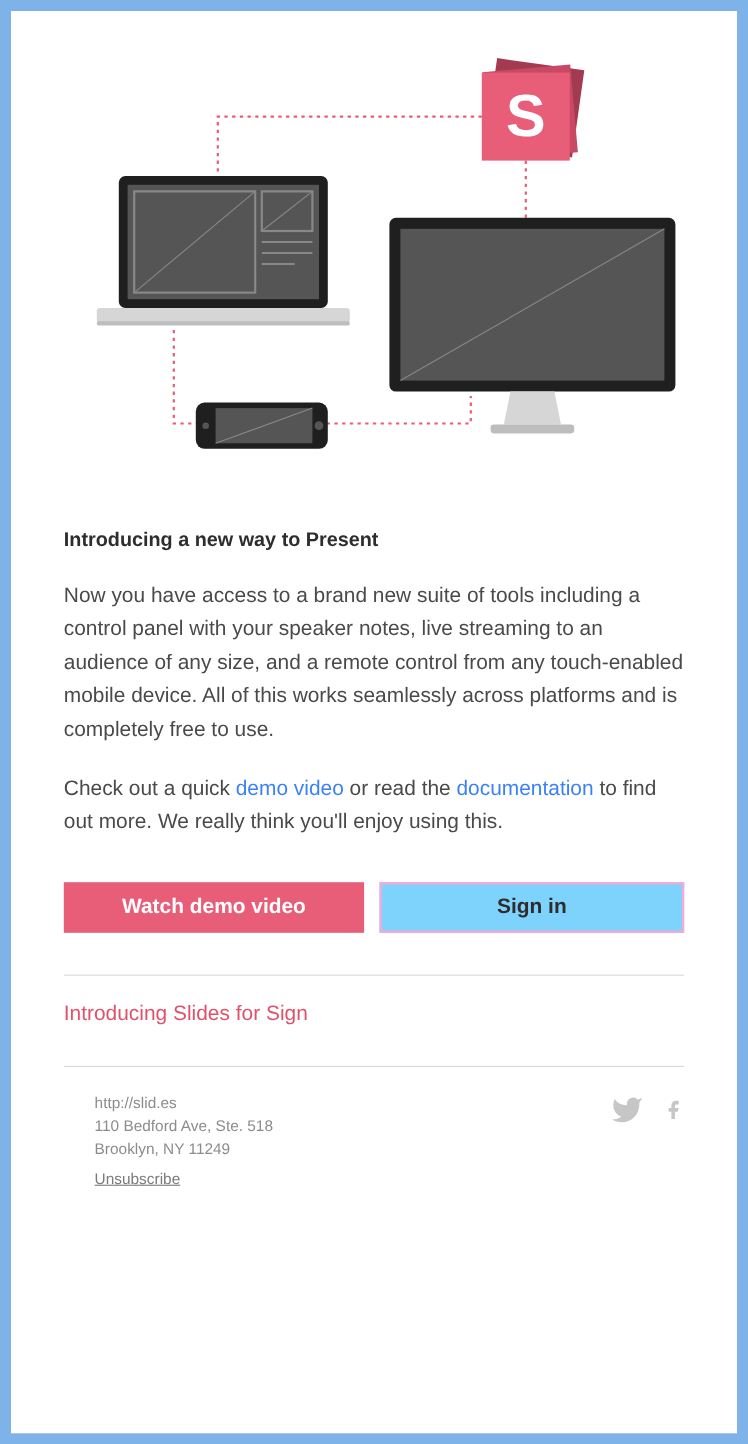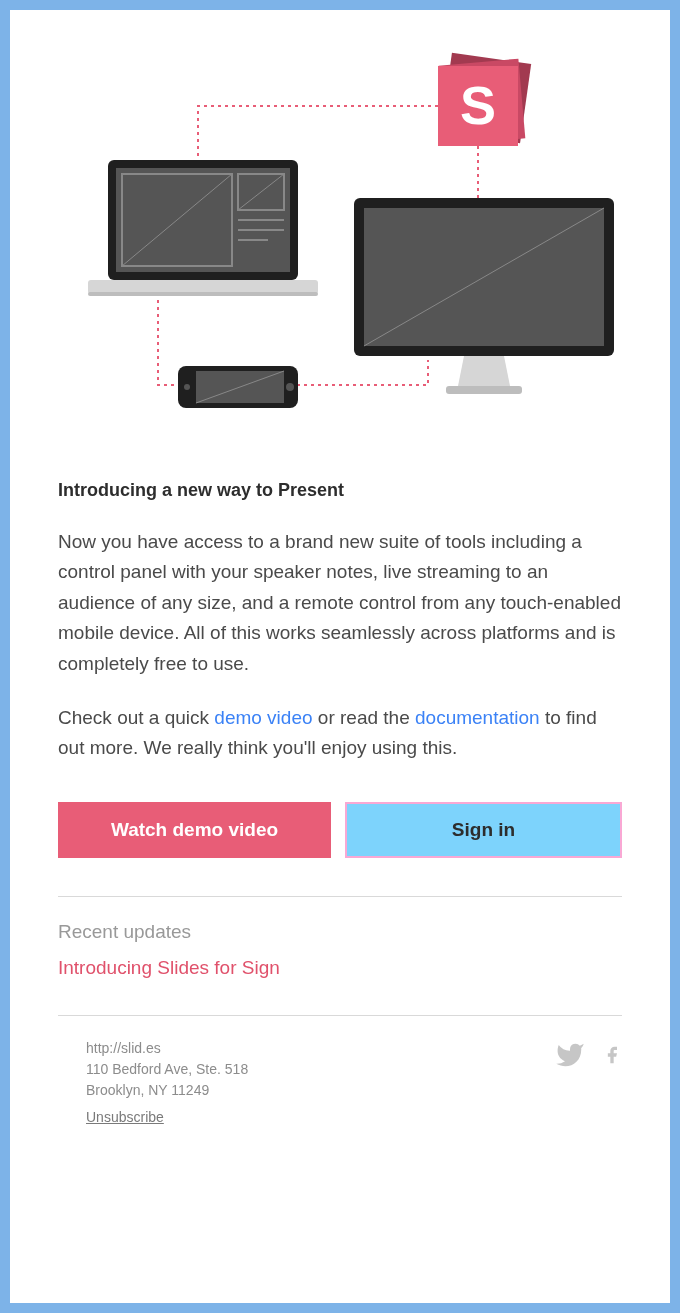--- a/index.html
+++ b/index.html
@@ -39,21 +39,21 @@
       text-decoration: none;
     }
     .buttons {
       display: flex;
       gap: 14px;
       margin-top: 38px;
       margin-bottom: 38px;
     }
     .btn {
       flex: 1;
-      height: 56px;
+      height: 46px;
       display: flex;
       align-items: center;
       justify-content: center;
       font-size: 19px;
       font-weight: bold;
       cursor: pointer;
       border: none;
     }
     .btn-primary {
       background: #e85d77;
@@ -172,21 +172,20 @@
   </p>
 
   <div class="buttons">
     <button class="btn btn-primary">Watch demo video</button>
     <button class="btn btn-secondary">Sign in</button>
   </div>
 
   <hr class="hr">
 
   <div class="updates">
-    <div class="updates-title">Recent updates</div>
     <a class="update-link">Introducing Slides for Sign</a>
   </div>
 
   <hr class="hr">
 
   <div class="footer">
     <div class="footer-text">
       <div>http://slid.es</div>
       <div>110 Bedford Ave, Ste. 518</div>
       <div>Brooklyn, NY 11249</div>

